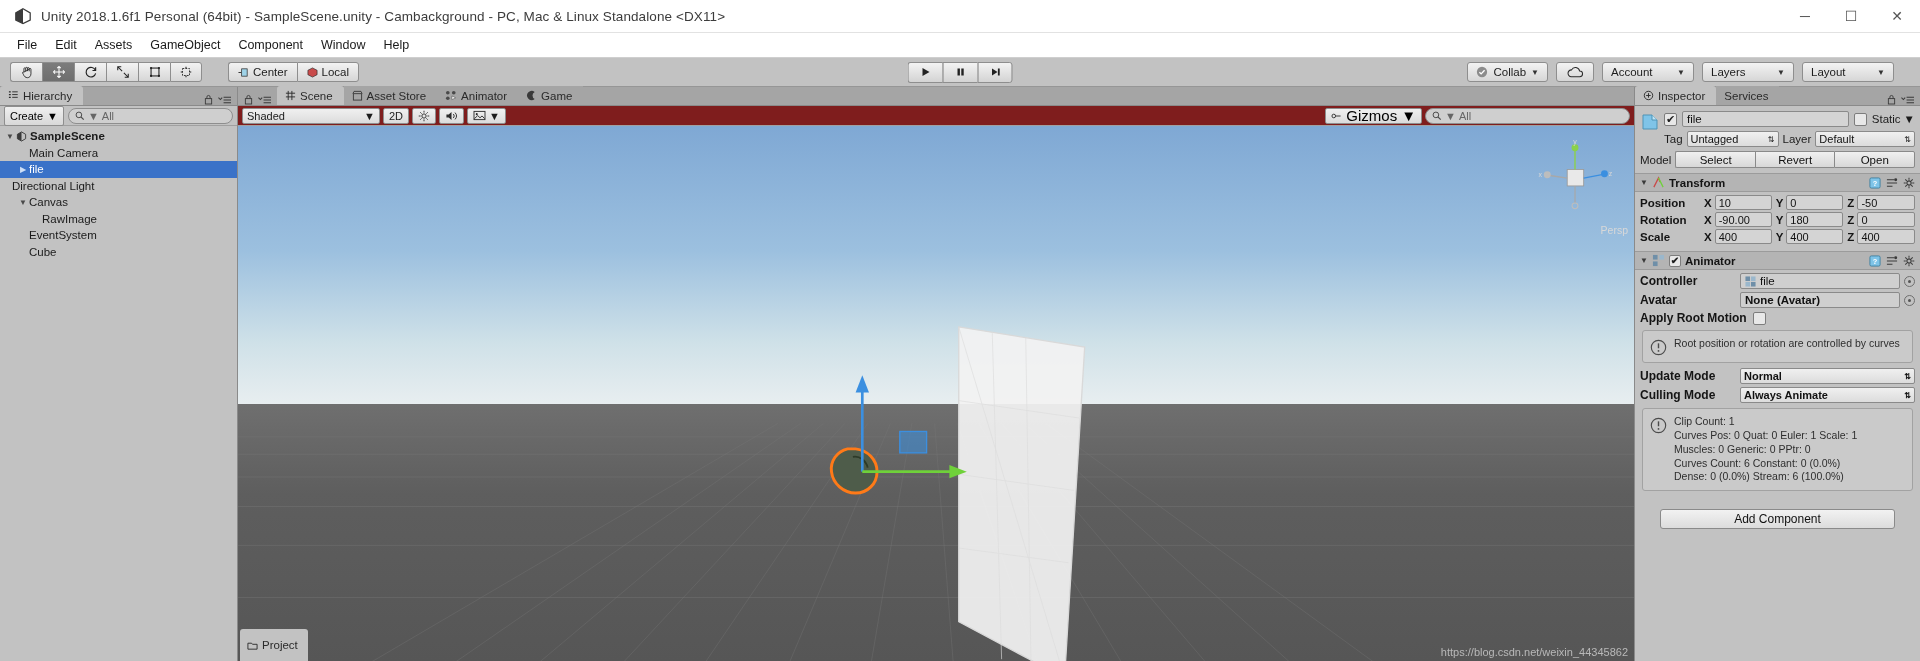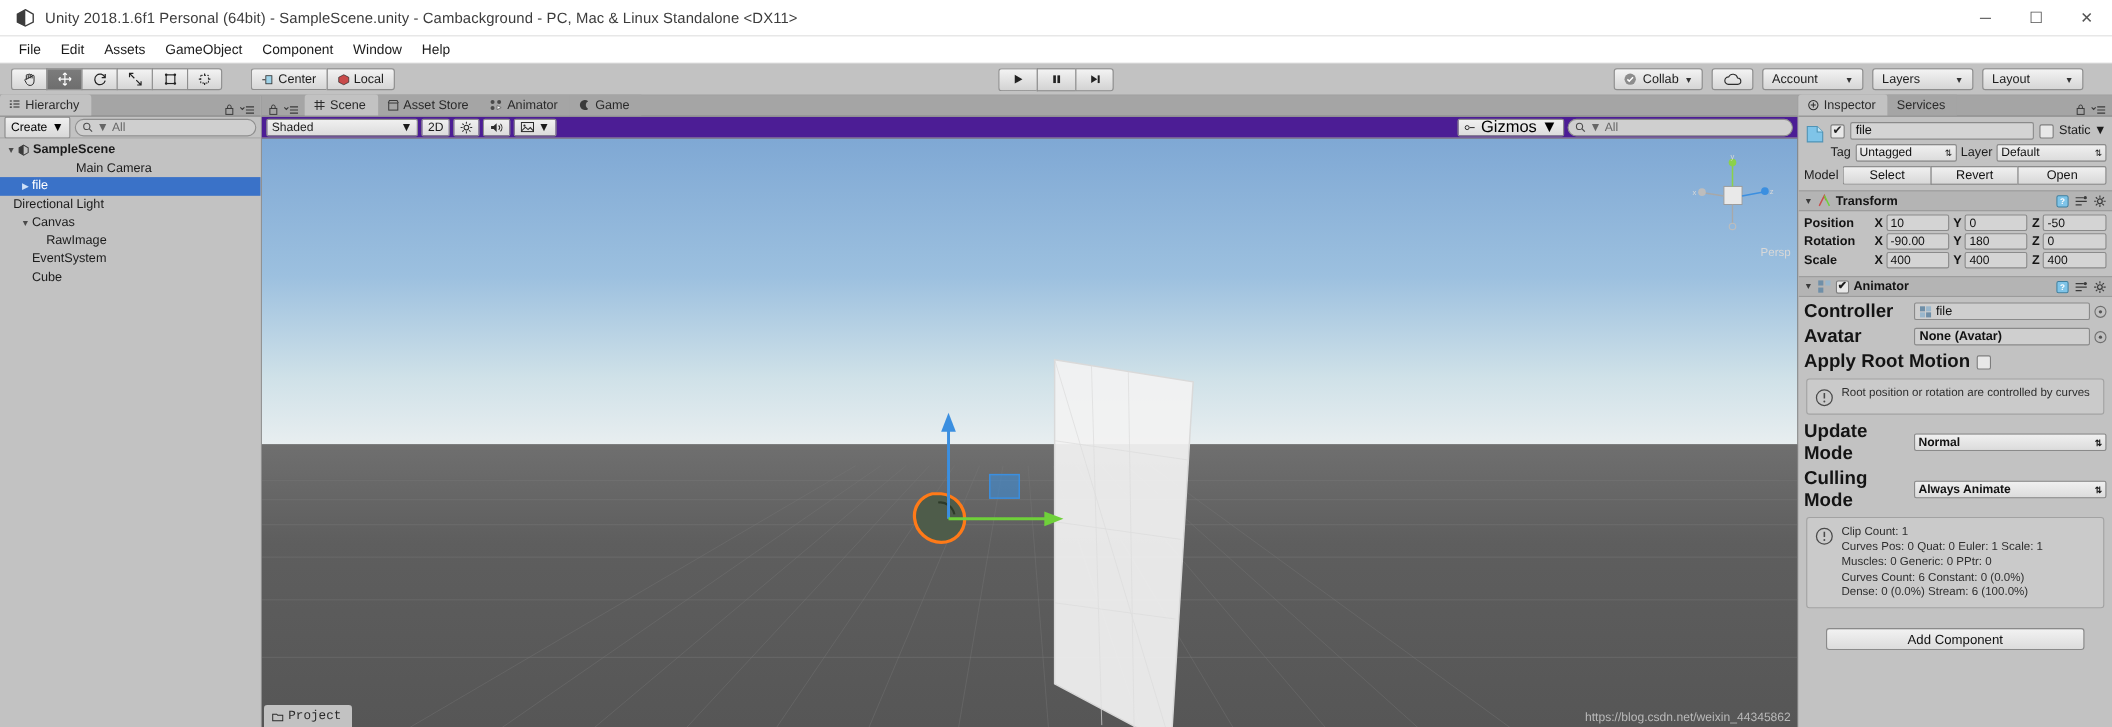--- a/index.html
+++ b/index.html
@@ -128,21 +128,21 @@
   .hrow.selected { background: #3a72c8; color: #fff; }
   .hrow.root { font-weight: bold; }
   .tri { width: 12px; font-size: 8px; color: #4a4a4a; flex: none; text-align: center; }
   .hrow.selected .tri { color: #cfe0f7; }
   .tri.empty { visibility: hidden; }
 
   
   .scene-panel { flex: 1; min-width: 0; border-right: 1px solid #8a8a8a; }
   .scene-toolbar {
     height: 20px; display: flex; align-items: center; gap: 3px; padding: 0 4px;
-    background: #4c1d95; border-bottom: 1px solid #a0a0a0; flex: none;
+    background: #7f1d1d; border-bottom: 1px solid #a0a0a0; flex: none;
   }
   .sc-select {
     width: 138px; height: 16px; background: linear-gradient(#f0f0f0,#dcdcdc);
     border: 1px solid #8e8e8e; border-radius: 2px; display: flex; align-items: center;
     justify-content: space-between; padding: 0 4px; font-size: 11px; color: #1c1c1c;
   }
   .sc-btn {
     height: 16px; min-width: 24px; padding: 0 5px; background: linear-gradient(#f0f0f0,#dcdcdc);
     border: 1px solid #8e8e8e; border-radius: 2px; display: flex; align-items: center;
     justify-content: center; font-size: 11px; color: #1c1c1c;
@@ -169,23 +169,23 @@
     background: linear-gradient(#6f6f6f 0%, #5e5e5e 35%, #565656 100%);
   }
   .grid-svg { position: absolute; inset: 0; }
 
   .gizmo-axis { position: absolute; right: 20px; top: 14px; width: 78px; height: 78px; }
   .persp-label {
     position: absolute; right: 6px; top: 98px; font-size: 10.5px; color: #d8d8d8;
   }
 
   .proj-tab {
-    position: absolute; left: 2px; bottom: 0; height: 20px; padding: 0 10px 0 7px;
+    position: absolute; left: 2px; bottom: 0; height: 32px; padding: 0 10px 0 7px;
     background: #c2c2c2; border-radius: 3px 3px 0 0; display: flex; align-items: center;
-    gap: 4px; font-size: 11.5px; color: #2a2a2a; font-family: Liberation Mono, monospace;
+    gap: 4px; font-size: 11.5px; color: #2a2a2a;
   }
   .watermark {
     position: absolute; right: 6px; bottom: 3px; font-size: 11px; color: #b9b9b9;
   }
 
   
   .inspector { width: 285px; flex: none; background: #c2c2c2; }
   .insp-body { flex: 1; overflow: hidden; }
   .go-header { display: flex; align-items: flex-start; padding: 5px 5px 0 5px; gap: 4px; }
   .go-icon {
@@ -235,21 +235,21 @@
   .vec-fields { flex: 1; display: flex; gap: 4px; }
   .vec-cell { flex: 1; display: flex; align-items: center; gap: 3px; }
   .axis-lbl { font-size: 11.5px; font-weight: bold; color: #141414; }
   .num-field {
     flex: 1; height: 15px; background: #d4d4d4; border: 1px solid #8a8a8a;
     border-radius: 2px; font-size: 11px; color: #111; padding: 0 3px;
     display: flex; align-items: center; overflow: hidden; white-space: nowrap;
   }
 
   .prop-row { display: flex; align-items: center; margin-bottom: 3px; }
-  .prop-label { width: 100px; font-size: 17px; color: #141414; font-weight: bold; }
+  .prop-label { width: 100px; font-size: 12px; color: #141414; font-weight: bold; }
   .prop-ctl { flex: 1; display: flex; align-items: center; gap: 4px; }
   .obj-field {
     flex: 1; height: 16px; background: #cfcfcf; border: 1px solid #8a8a8a;
     border-radius: 2px; font-size: 11.5px; color: #111; padding: 0 4px;
     display: flex; align-items: center; gap: 4px;
   }
   .obj-field.bold { font-weight: bold; }
   .radio-dot {
     width: 11px; height: 11px; border-radius: 50%; border: 1px solid #6f6f6f;
     background: #c2c2c2; flex: none; position: relative;
@@ -446,21 +446,21 @@
           <div class="hrow root" style="padding-left: 4px;">
             <span class="tri">▼</span>
             <span style="display: flex; margin-right: 3px;">
               <svg width="11" height="11" viewBox="0 0 12 12">
                 <polygon points="6,1 10.5,3.6 10.5,8.4 6,11 1.5,8.4 1.5,3.6" fill="none" stroke="#3a3a3a" stroke-width="1"></polygon>
                 <polygon points="6,1 6,11 1.5,8.4 1.5,3.6" fill="#3a3a3a"></polygon>
               </svg>
             </span>
             <span>SampleScene</span>
           </div>
-          <div class="hrow" style="padding-left: 17px; margin-left: 40px;">
+          <div class="hrow" style="padding-left: 17px;">
             <span class="tri empty">▶</span>
             <span>Main Camera</span>
           </div>
           <div class="hrow selected" style="padding-left: 17px;">
             <span class="tri">▶</span>
             <span>file</span>
           </div>
           <div class="hrow" style="padding-left: 0;">
             <span class="tri empty">▶</span>
             <span>Directional Light</span>

